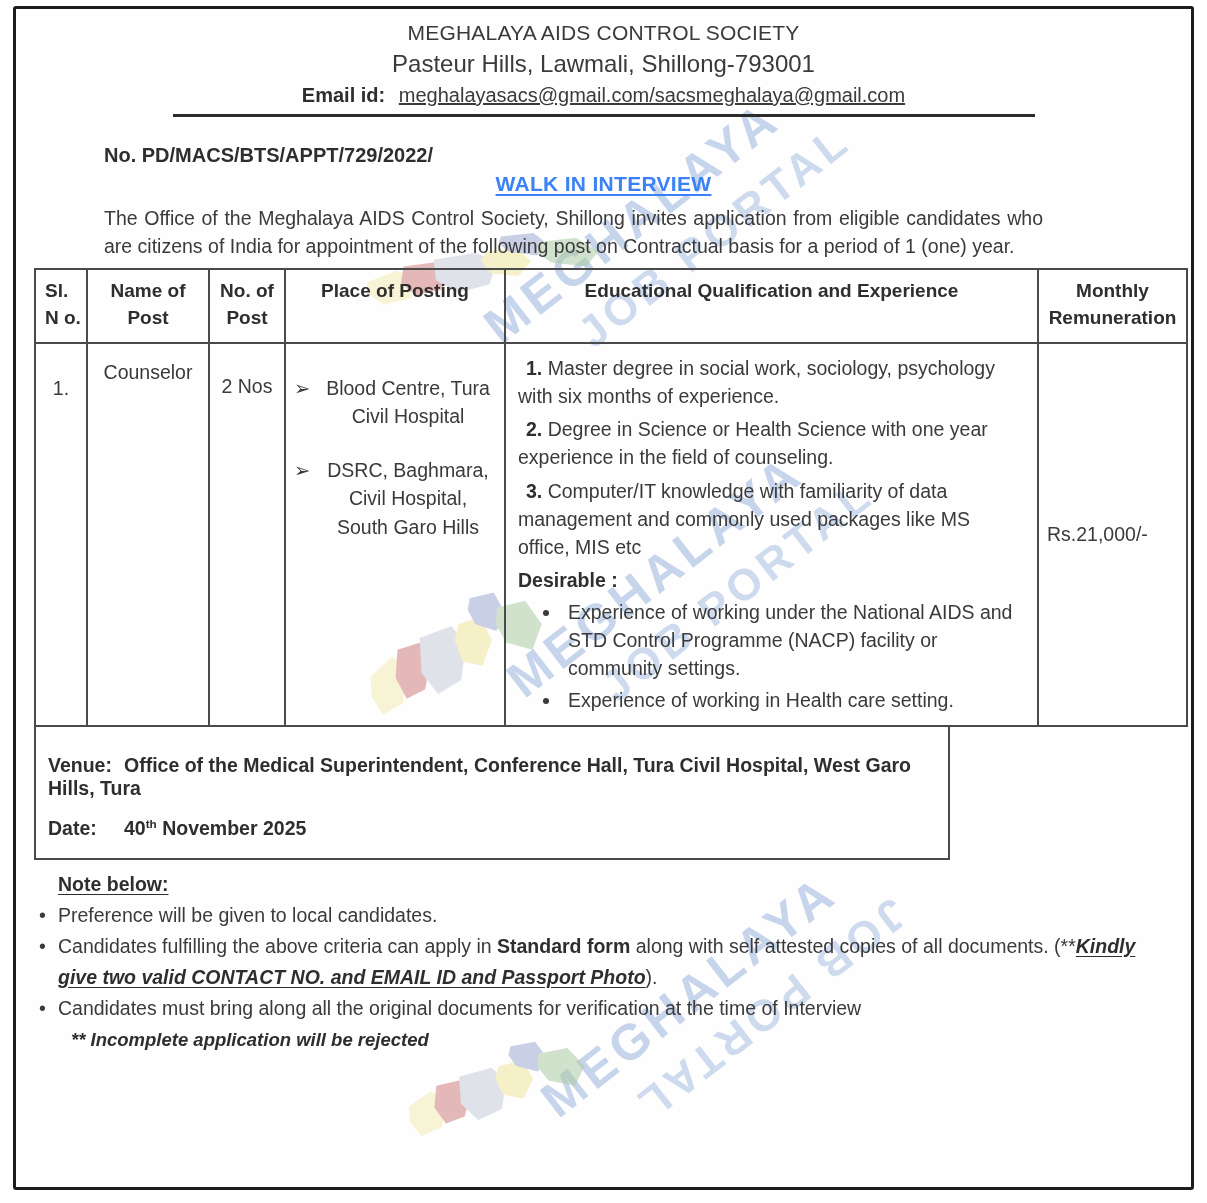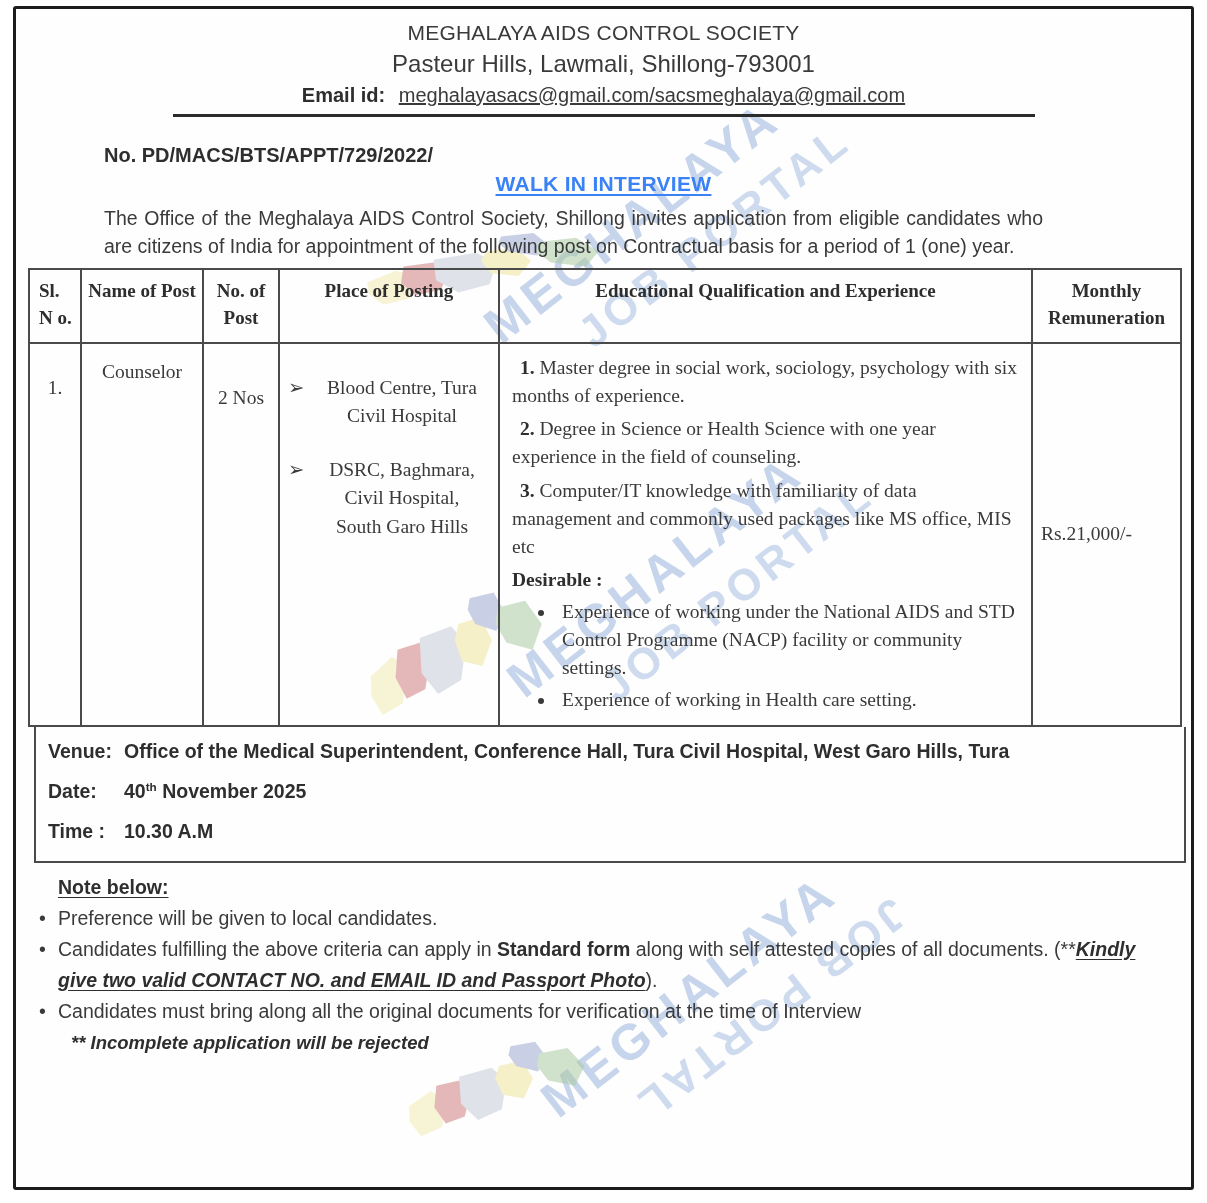--- a/index.html
+++ b/index.html
@@ -35,44 +35,44 @@
 
   
   .ref-row { display:flex; justify-content:space-between; margin:27px 138px 0 88px;
     font-weight:bold; font-size:20px; color:#2e2e2e; }
   sup.sp { font-size:0.6em; vertical-align:super; }
   .doc-title { text-align:center; font-weight:bold; font-size:21px; color:#3b82f6;
     text-decoration:underline; text-underline-offset:3px; margin-top:5px; letter-spacing:0.3px; }
   .intro { margin:8px 148px 0 88px; text-align:justify; font-size:19.5px; line-height:1.45; }
 
   
-  table.main { border-collapse:collapse; margin:7px 0 0 12px; width:1152px; table-layout:fixed;font-family:Liberation Serif, serif; }
+  table.main { border-collapse:collapse; margin:7px 0 0 18px; width:1152px; table-layout:fixed; }
   table.main th, table.main td { border:2px solid #4a4a4a; }
   th { font-size:19px; font-weight:bold; color:#2e2e2e; text-align:center;
     vertical-align:top; padding:7px 4px 10px 4px; line-height:1.45; }
   th.sl { text-align:left; padding-left:9px; }
   td { font-size:19.5px; vertical-align:top; line-height:1.45; }
   td.c-sl { text-align:center; padding-top:30px; }
   td.c-name { text-align:center; padding-top:14px; }
-  td.c-no { text-align:center; padding-top:40px; }
+  td.c-no { text-align:center; padding-top:28px; }
   td.c-place { padding:30px 6px 0 6px; }
   .post-item { display:flex; margin-bottom:26px; }
   .post-arrow { width:34px; padding-left:2px; flex:none; }
   .post-text { flex:1; text-align:center; padding-right:8px; }
   td.c-qual { padding:10px 10px 8px 12px; }
   .q-item { margin-bottom:5px; text-indent:8px; }
   .q-num { font-weight:bold; color:#2e2e2e; }
   .desirable { font-weight:bold; color:#2e2e2e; margin-top:2px; }
   ul.des-list { list-style:disc outside; padding-left:44px; margin-top:3px; }
   ul.des-list li { padding-left:6px; margin-bottom:3px; }
   td.c-rem { vertical-align:middle; padding-left:8px; }
 
   
-  .venue-box { width:1152px; margin-left:18px; border:2px solid #4a4a4a; border-top:none;
-    padding:13px 12px 18px 12px; font-weight:bold; font-size:19.5px; color:#2e2e2e; }
+  .venue-box { width:916px; margin-left:18px; border:2px solid #4a4a4a; border-top:none;
+    padding:27px 12px 18px 12px; font-weight:bold; font-size:19.5px; color:#2e2e2e; }
   .venue-box .vrow { margin-top:17px; }
   .venue-box .vrow:first-child { margin-top:0; }
   .vlabel { display:inline-block; min-width:76px; }
 
   
   .notes { margin:9px 40px 0 15px; font-size:19.5px; line-height:1.58; }
   .note-head { font-weight:bold; color:#2e2e2e; text-decoration:underline;
     text-underline-offset:3px; margin-left:27px; }
   .note-row { display:flex; }
   .note-dot { width:27px; flex:none; text-align:left; padding-left:8px; }
@@ -198,23 +198,20 @@
     </tbody>
       </table>
 
     <div class="venue-box">
       <div class="vrow">
         <span class="vlabel">Venue:</span><span>Office of the  Medical Superintendent, Conference Hall, Tura Civil  Hospital, West Garo Hills, Tura</span>
       </div>
       <div class="vrow">
         <span class="vlabel">Date:</span><span><span>40</span><sup class="sp">th</sup><span> November  2025</span></span>
       </div>
-      <div class="vrow">
-        <span class="vlabel">Time :</span><span>10.30  A.M</span>
-      </div>
     </div>
 
     <div class="notes">
       <div class="note-head">Note below:</div>
       <div class="note-row">
         <span class="note-dot">•</span>
         <span class="note-body">Preference will be given to local candidates.</span>
       </div>
       <div class="note-row">
         <span class="note-dot">•</span>

